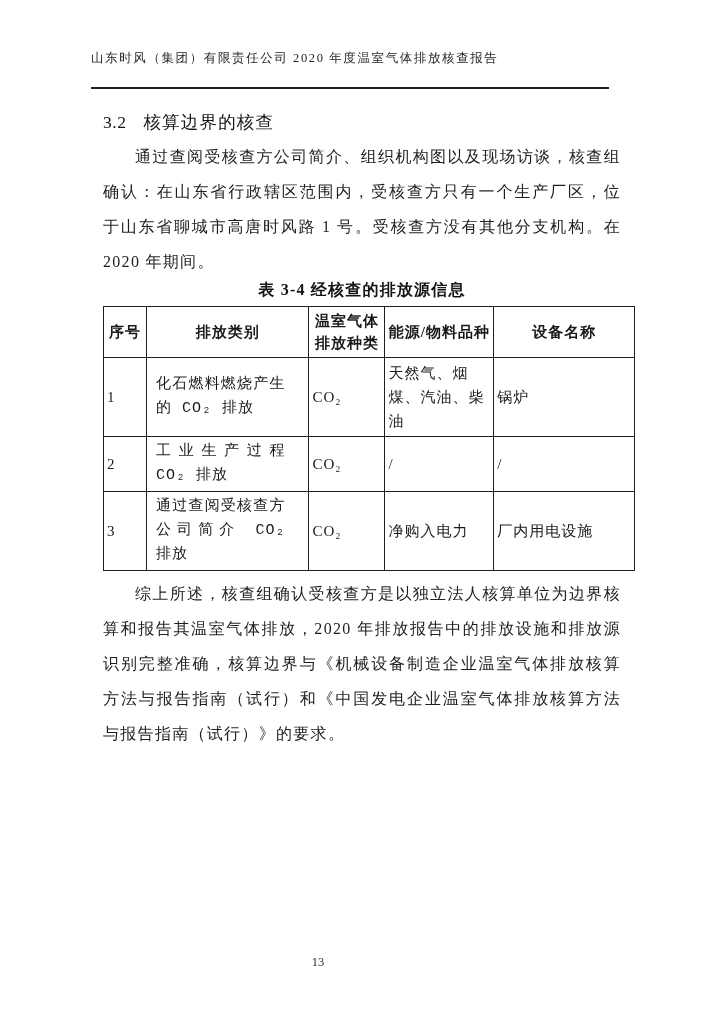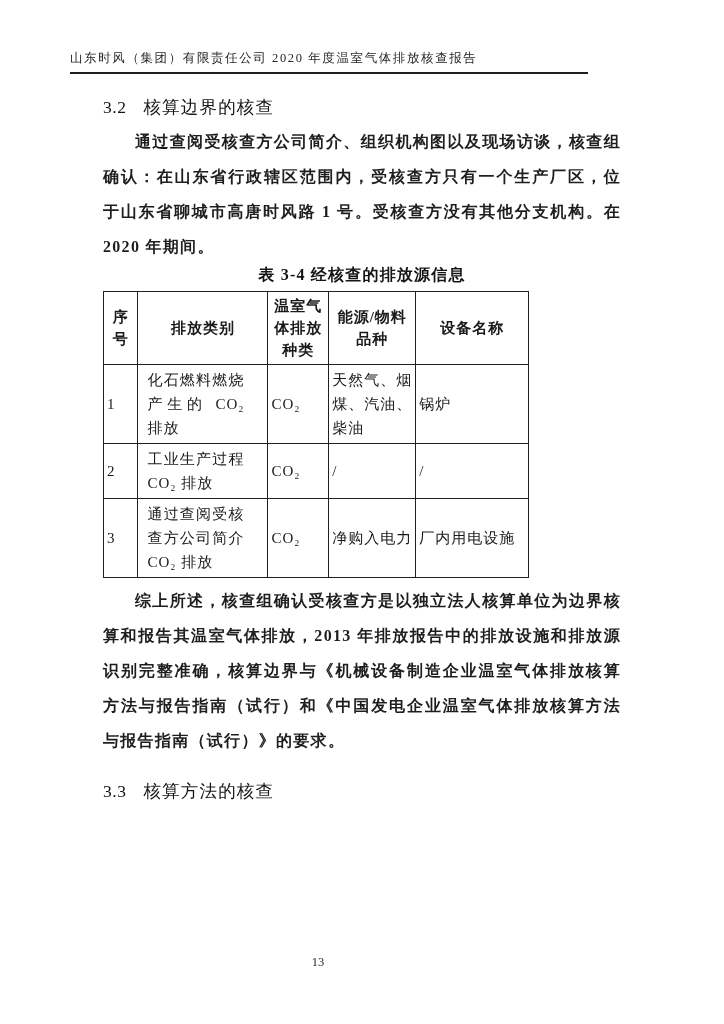--- a/index.html
+++ b/index.html
@@ -15,24 +15,24 @@
     color: #1c1c1c;
     overflow: hidden;
   }
   .page {
     position: relative;
     width: 724px;
     height: 1024px;
     background: #ffffff;
   }
   .running-header {
-    margin: 50px 0 0 70px;
+    margin: 50px 0 0 91px;
     width: 518px;
     border-bottom: 2px solid #1f1f1f;
-    padding-bottom: 5px;
+    padding-bottom: 20px;
   }
   .running-header-text {
     font-size: 12.5px;
     letter-spacing: 1.6px;
     color: #262626;
   }
   .content {
     margin-left: 103px;
     width: 518px;
   }
@@ -48,32 +48,31 @@
     letter-spacing: 0.5px;
   }
   .body-para {
     margin: 5px 0 0 0;
     font-size: 16px;
     line-height: 35px;
     letter-spacing: 1.3px;
     text-align: justify;
     text-indent: 2em;
     color: #1e1e1e;
-    font-weight: bold;
   }
   .table-caption {
     margin-top: 1px;
     text-align: center;
     font-size: 16px;
     font-weight: bold;
     letter-spacing: 1.2px;
     color: #141414;
   }
   table.emission-table {
-    width: 426px;
+    width: 532px;
     margin-top: 5px;
     border-collapse: collapse;
     table-layout: fixed;
   }
   table.emission-table th,
   table.emission-table td {
     border: 1.6px solid #1f1f1f;
     font-size: 15px;
     letter-spacing: 1px;
     color: #1a1a1a;
@@ -88,20 +87,21 @@
   }
   table.emission-table td {
     text-align: left;
     line-height: 24px;
     padding: 3px 3px;
   }
   table.emission-table td.cell-category {
     text-align: justify;
     padding-left: 9px;
     padding-right: 23px;
+    font-family: Liberation Mono, monospace;
   }
   tr.row-tall td { height: 54px; }
   tr.row-short td { height: 28px; }
   .page-number {
     position: absolute;
     top: 905px;
     left: 0;
     width: 636px;
     text-align: center;
     font-size: 12.5px;
@@ -163,24 +163,21 @@
         <tr class="row-tall">
           <td>3</td>
           <td class="cell-category">通过查阅受核查方公司简介 CO₂ 排放</td>
           <td>CO₂</td>
           <td>净购入电力</td>
           <td>厂内用电设施</td>
         </tr>
       </tbody>
     </table>
 
-    <p class="body-para">综上所述，核查组确认受核查方是以独立法人核算单位为边界核算和报告其温室气体排放，2013 年排放报告中的排放设施和排放源识别完整准确，核算边界与《机械设备制造企业温室气体排放核算方法与报告指南（试行）和《中国发电企业温室气体排放核算方法与报告指南（试行）》的要求。</p>
+    <p class="body-para">综上所述，核查组确认受核查方是以独立法人核算单位为边界核算和报告其温室气体排放，2020 年排放报告中的排放设施和排放源识别完整准确，核算边界与《机械设备制造企业温室气体排放核算方法与报告指南（试行）和《中国发电企业温室气体排放核算方法与报告指南（试行）》的要求。</p>
 
-    <h2 class="section-heading">
-      <span class="sec-num">3.3</span><span>核算方法的核查</span>
-    </h2>
 
 
   </div>
 
   <div class="page-number">13</div>
 
 </div>
 
 </body></html>

